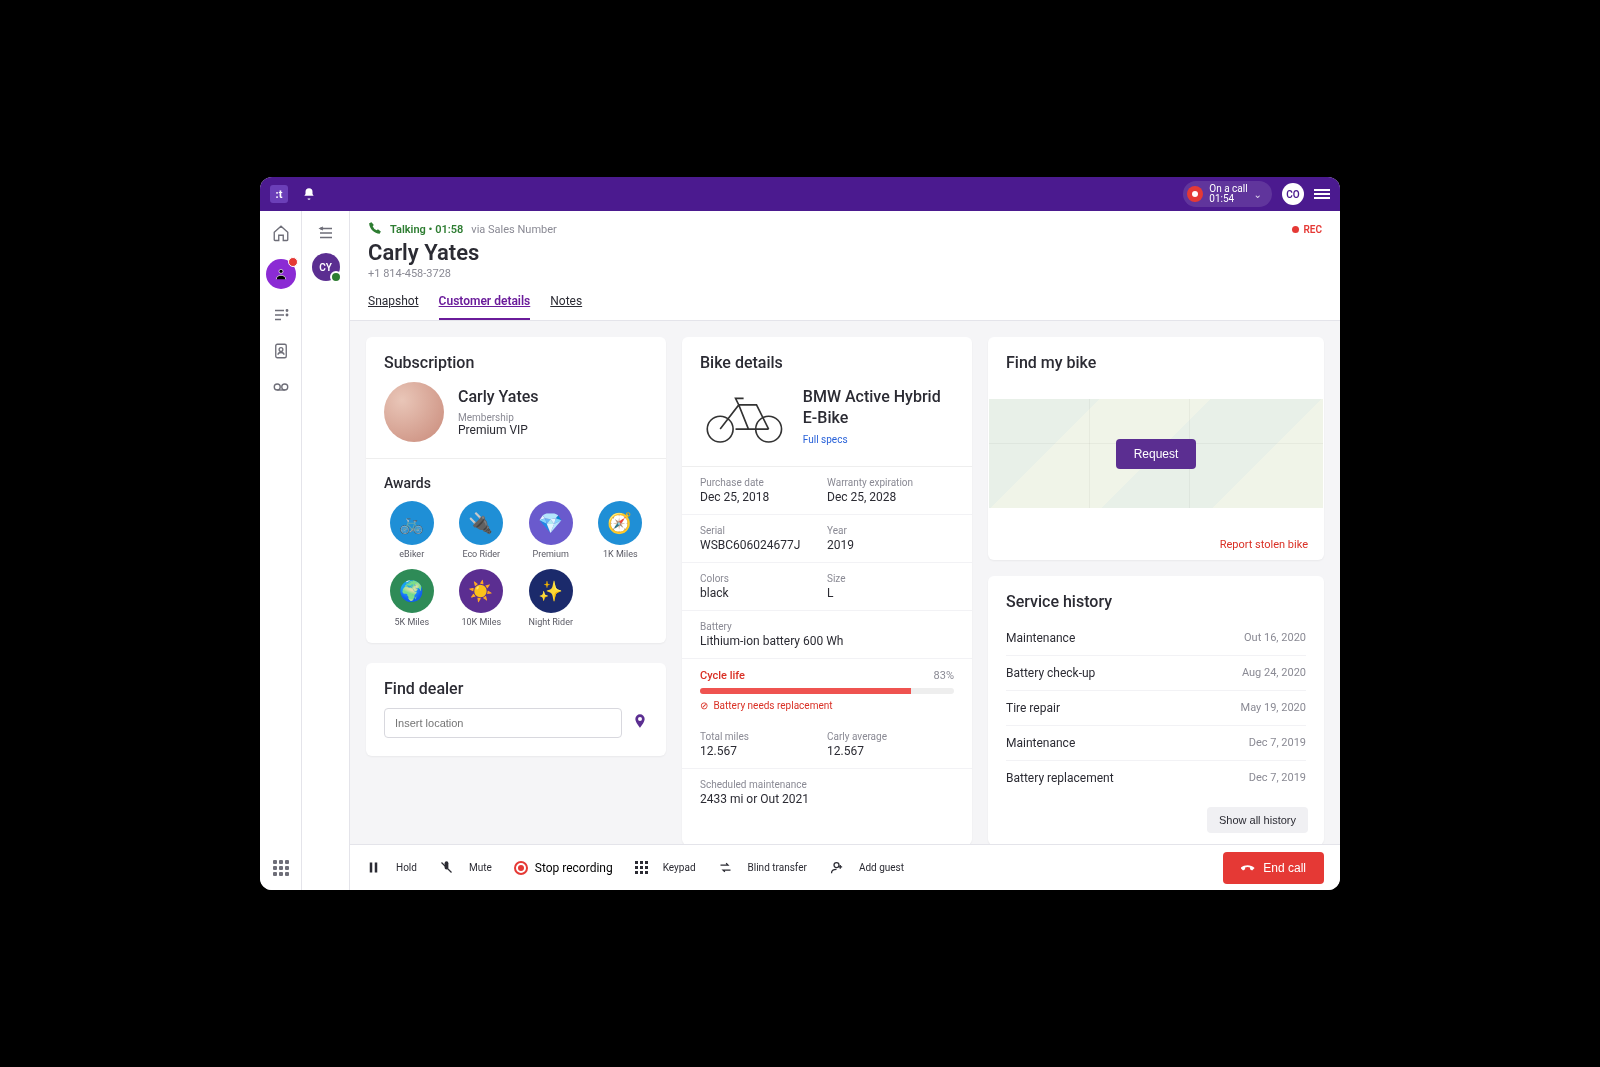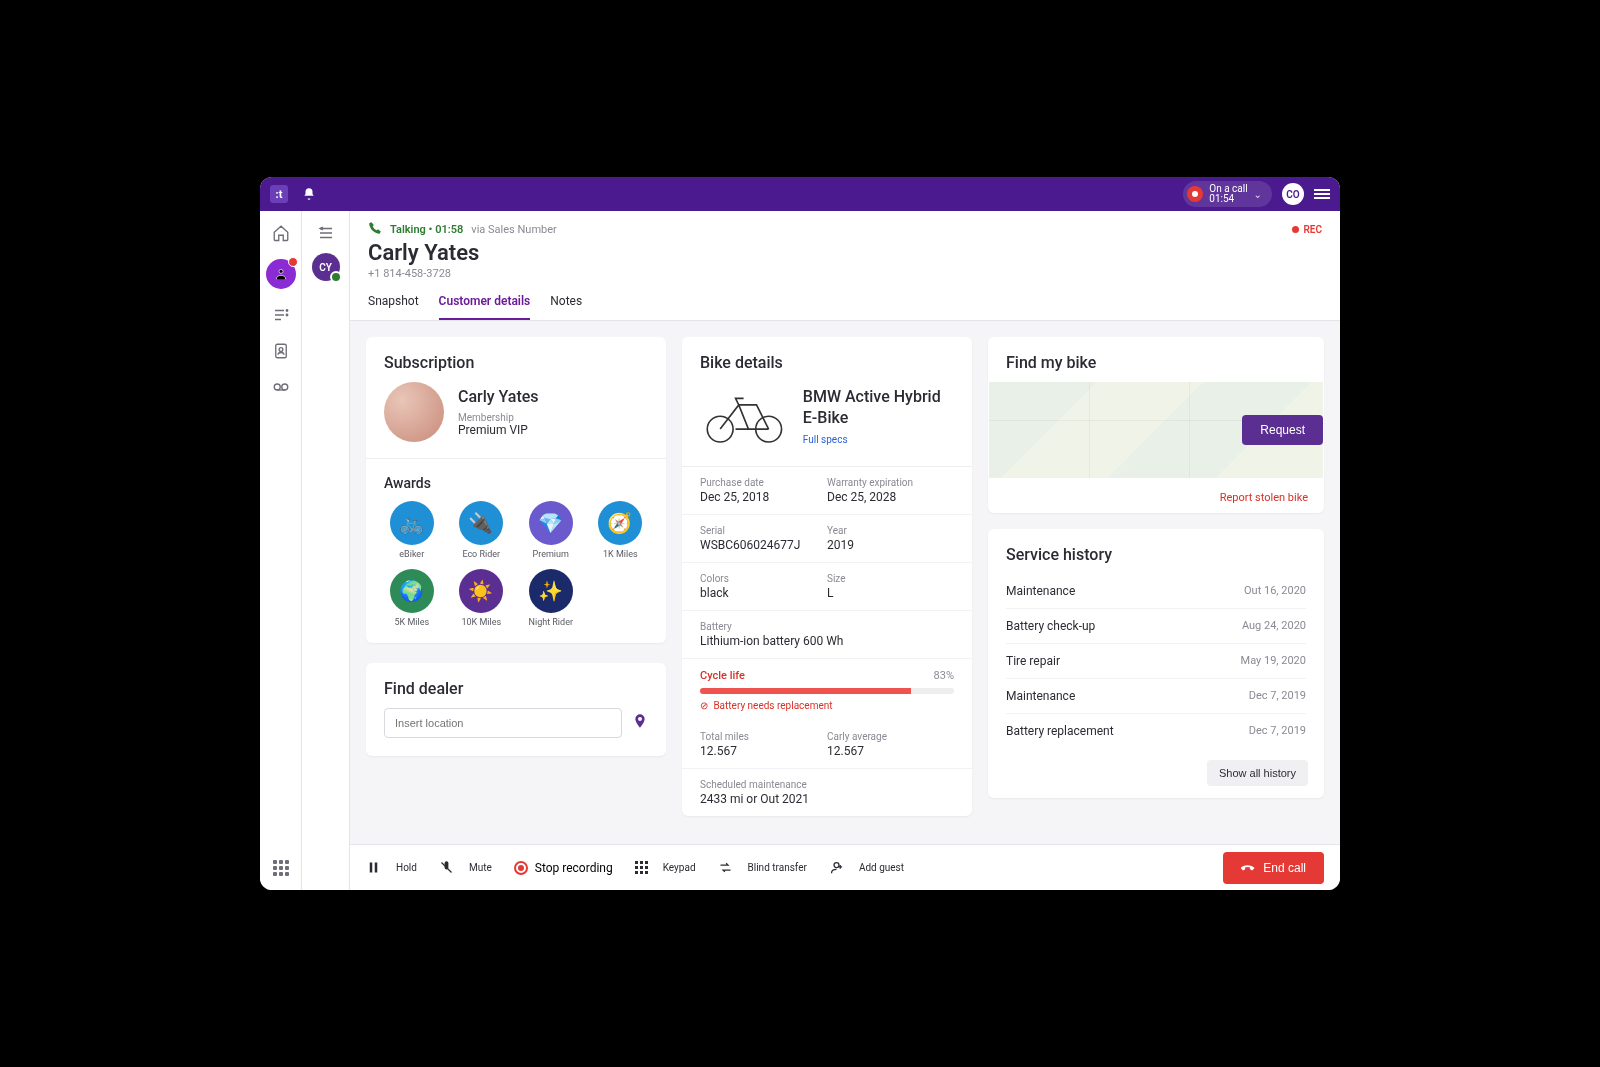--- a/index.html
+++ b/index.html
@@ -43,21 +43,21 @@
 .header { background: #fff; padding: 10px 18px 0; border-bottom: 1px solid #e4e4ea; }
 .status-row { display: flex; align-items: center; gap: 8px; font-size: 11px; }
 .phone-icon { color: #2e7d32; }
 .talking { color: #2e7d32; font-weight: 600; }
 .via { color: #8a8a94; }
 .rec-badge { margin-left: auto; color: #e53935; font-size: 10px; font-weight: 600; display: flex; align-items: center; gap: 4px; }
 .rec-dot { width: 7px; height: 7px; background: #e53935; border-radius: 50%; }
 .contact-name-hdr { font-size: 22px; font-weight: 600; color: #2b2b33; margin-top: 2px; }
 .contact-phone { font-size: 11px; color: #8a8a94; margin-top: 2px; }
 .tabs { display: flex; gap: 20px; margin-top: 14px; font-size: 12px; }
-.tab { padding-bottom: 10px; color: #2b2b33; cursor: pointer; }
+.tab { padding-bottom: 10px; color: #2b2b33; cursor: pointer; text-decoration: underline; }
 .tab.active { color: #6a1b9a; font-weight: 600; border-bottom: 2px solid #6a1b9a; }
 
 
 .content { flex: 1; overflow-y: auto; padding: 16px; display: grid; grid-template-columns: 300px 290px 1fr; gap: 16px; align-content: start; }
 .card { background: #fff; border-radius: 6px; box-shadow: 0 1px 2px rgba(0,0,0,0.05); }
 .card-h { font-size: 16px; font-weight: 500; color: #2b2b33; padding: 16px 18px 10px; }
 
 .col1 { display: flex; flex-direction: column; gap: 20px; }
 
 .sub-card .sub-body { display: flex; gap: 14px; padding: 0 18px 16px; align-items: center; }
@@ -92,21 +92,21 @@
 .cycle-row { padding: 10px 18px; text-align: right; }
 .cycle-hdr { display: flex; justify-content: space-between; font-size: 11px; }
 .cycle-hdr .lbl { color: #d93025; font-weight: 500; }
 .cycle-hdr .pct { color: #8a8a94; }
 .bar { height: 6px; background: #eee; border-radius: 3px; margin-top: 6px; overflow: hidden; }
 .bar-fill { height: 100%; background: #ef5350; }
 .batt-warn { display: flex; align-items: center; gap: 5px; font-size: 10px; color: #d93025; margin-top: 6px; }
 
 
 .col3 { display: flex; flex-direction: column; gap: 16px; }
-.findbike-card .map { height: 96px; background: linear-gradient(135deg, #e8f0e8 25%, #f0f4e8 25% 50%, #e8f0e8 50% 75%, #f0f4e8 75%); position: relative; margin: 0 1px; display: flex; align-items: center; justify-content: flex-end; }
+.findbike-card .map { height: 109px; background: linear-gradient(135deg, #e8f0e8 25%, #f0f4e8 25% 50%, #e8f0e8 50% 75%, #f0f4e8 75%); position: relative; margin: 17px 1px; display: flex; align-items: center; justify-content: center; }
 .map .grid-line { position: absolute; background: rgba(0,0,0,0.04); }
 .req-btn { background: #5b2e91; color: #fff; border: none; padding: 8px 18px; border-radius: 4px; font-size: 12px; font-weight: 500; cursor: pointer; z-index: 1; }
 .report-row { text-align: right; padding: 8px 16px; }
 .report-link { font-size: 11px; color: #d93025; }
 
 .history-card .hist-list { padding: 0 18px; }
 .hist-item { display: flex; justify-content: space-between; padding: 10px 0; border-bottom: 1px solid #f2f2f5; font-size: 12px; gap: 7px; }
 .hist-item:last-child { border-bottom: none; }
 .hist-name { color: #2b2b33; }
 .hist-date { color: #8a8a94; font-size: 11px; }

